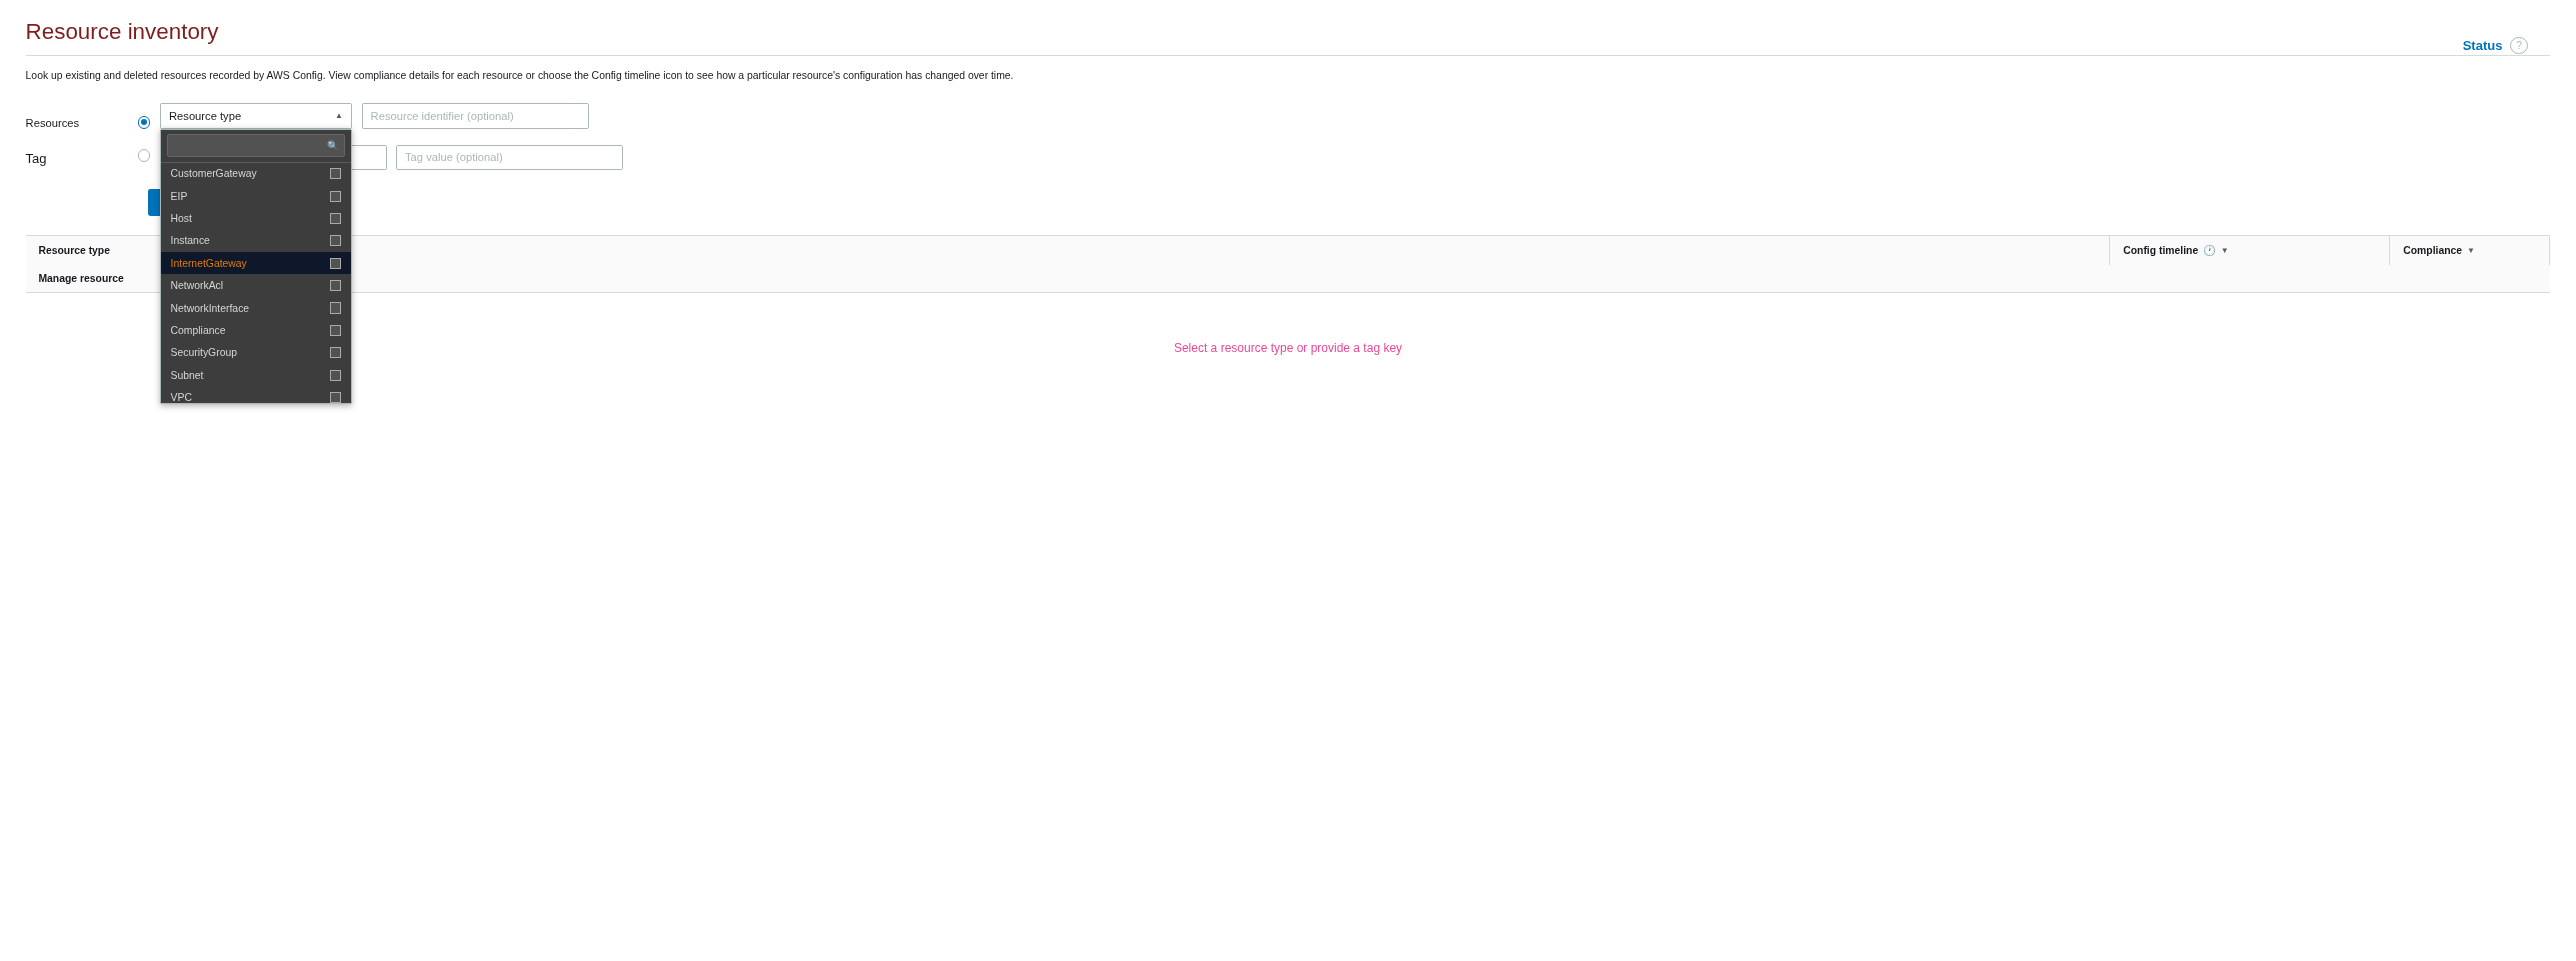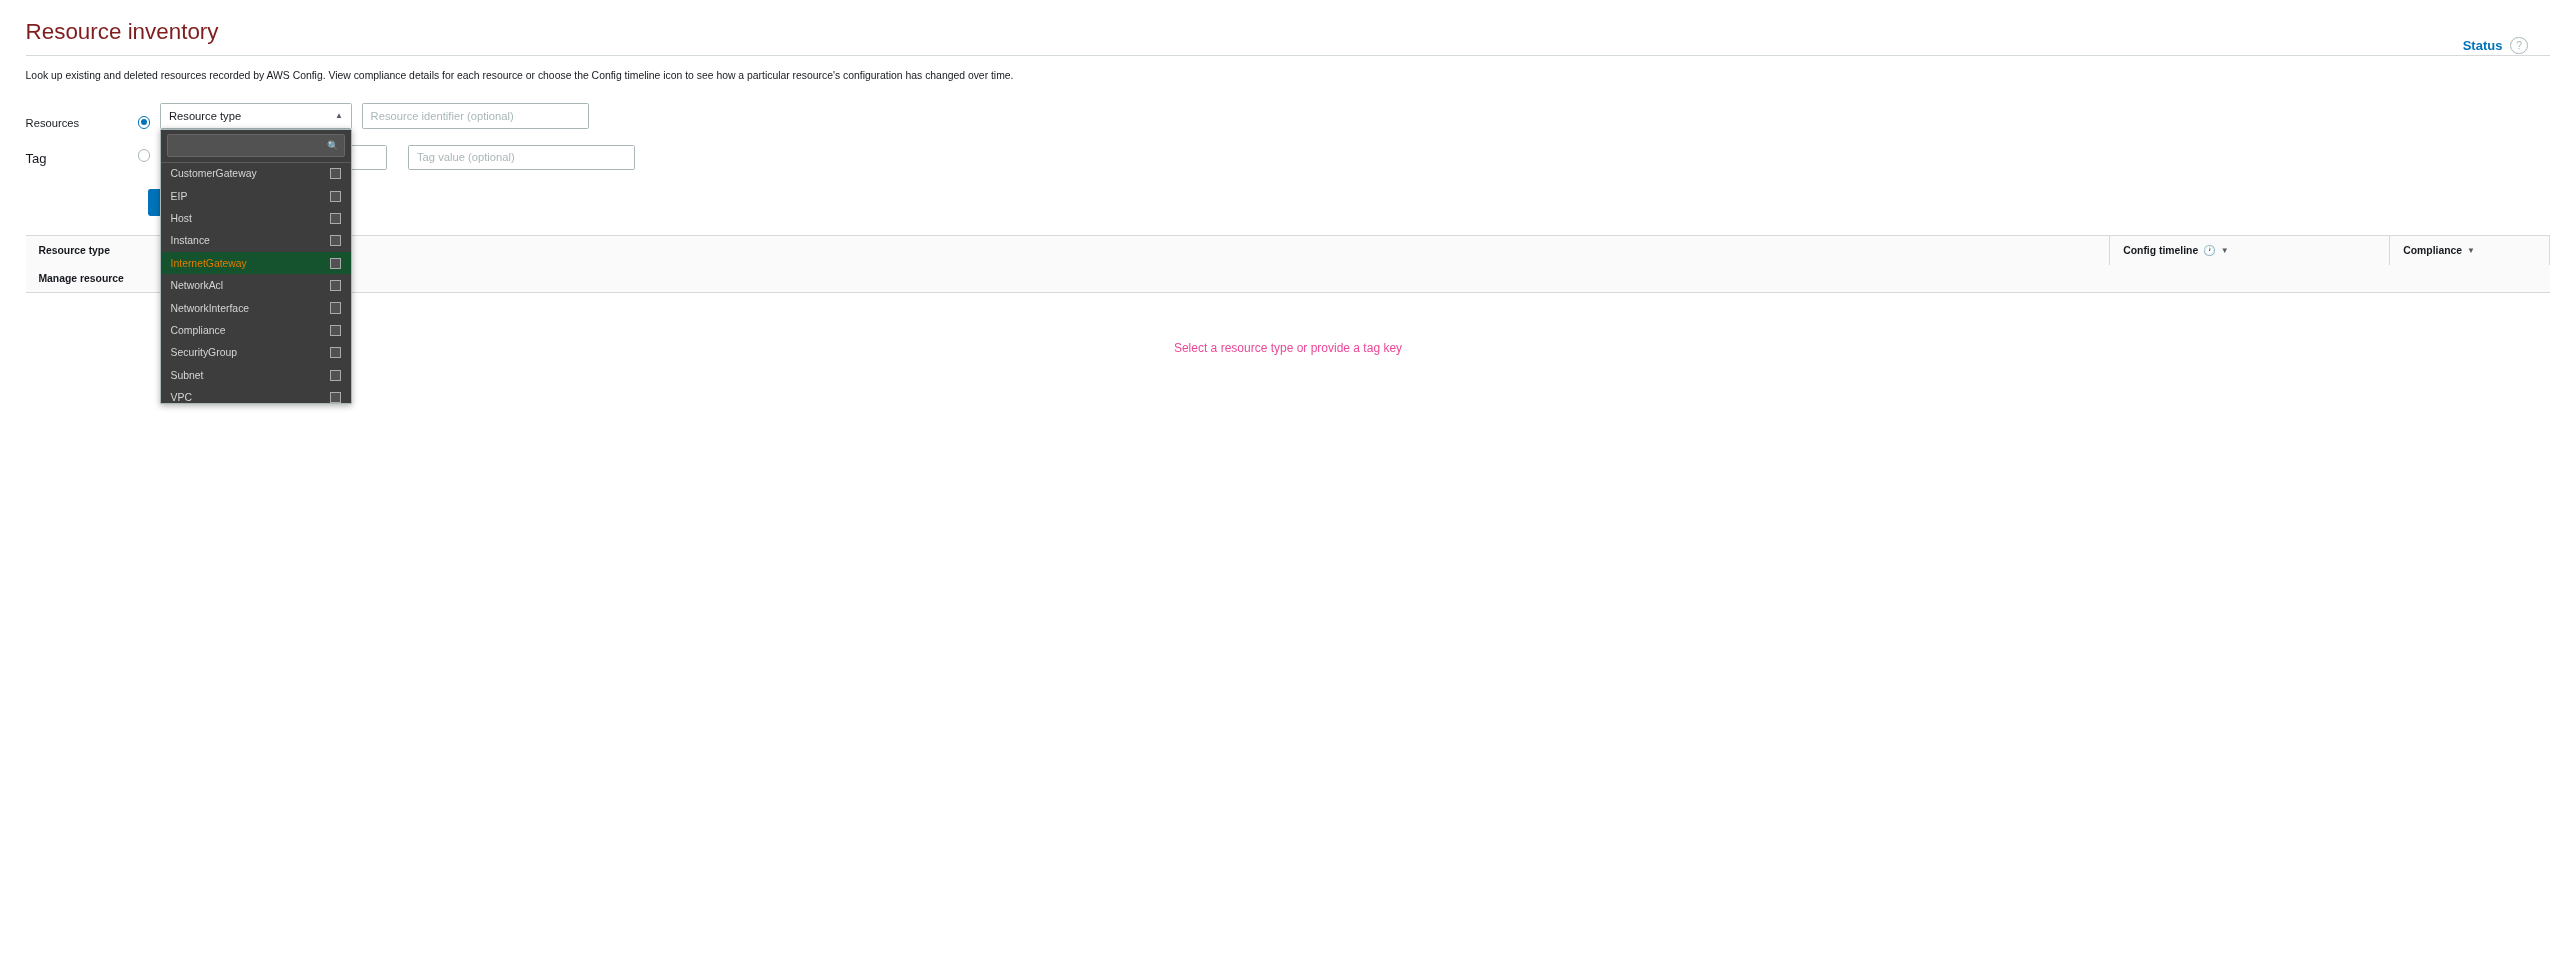--- a/index.html
+++ b/index.html
@@ -192,21 +192,21 @@
       display: flex;
       align-items: center;
       justify-content: space-between;
       padding: 5.6px 9.6px;
       color: #d5d5d5;
       font-size: 10.4px;
       cursor: pointer;
     }
 
     .dropdown-item.highlighted {
-      background: #14532d;
+      background: #0f172a;
       color: #e07b00;
     }
 
     .dropdown-item.highlighted .item-label {
       color: #e07b00;
     }
 
     .dropdown-checkbox {
       width: 11.2px;
       height: 11.2px;
@@ -249,21 +249,21 @@
       border-radius: 50%;
       border: 1.6px solid #aab7b8;
       background: #fff;
       margin-right: 9.6px;
       margin-top: 4.8px;
       flex-shrink: 0;
     }
 
     .tag-inputs {
       display: flex;
-      gap: 21px;
+      gap: 9px;
     }
 
     .lookup-btn {
       display: block;
       margin-left: 122px;
       margin-bottom: 19px;
       height: 27px;
       padding: 0 16px;
       background: #0073bb;
       color: #fff;

